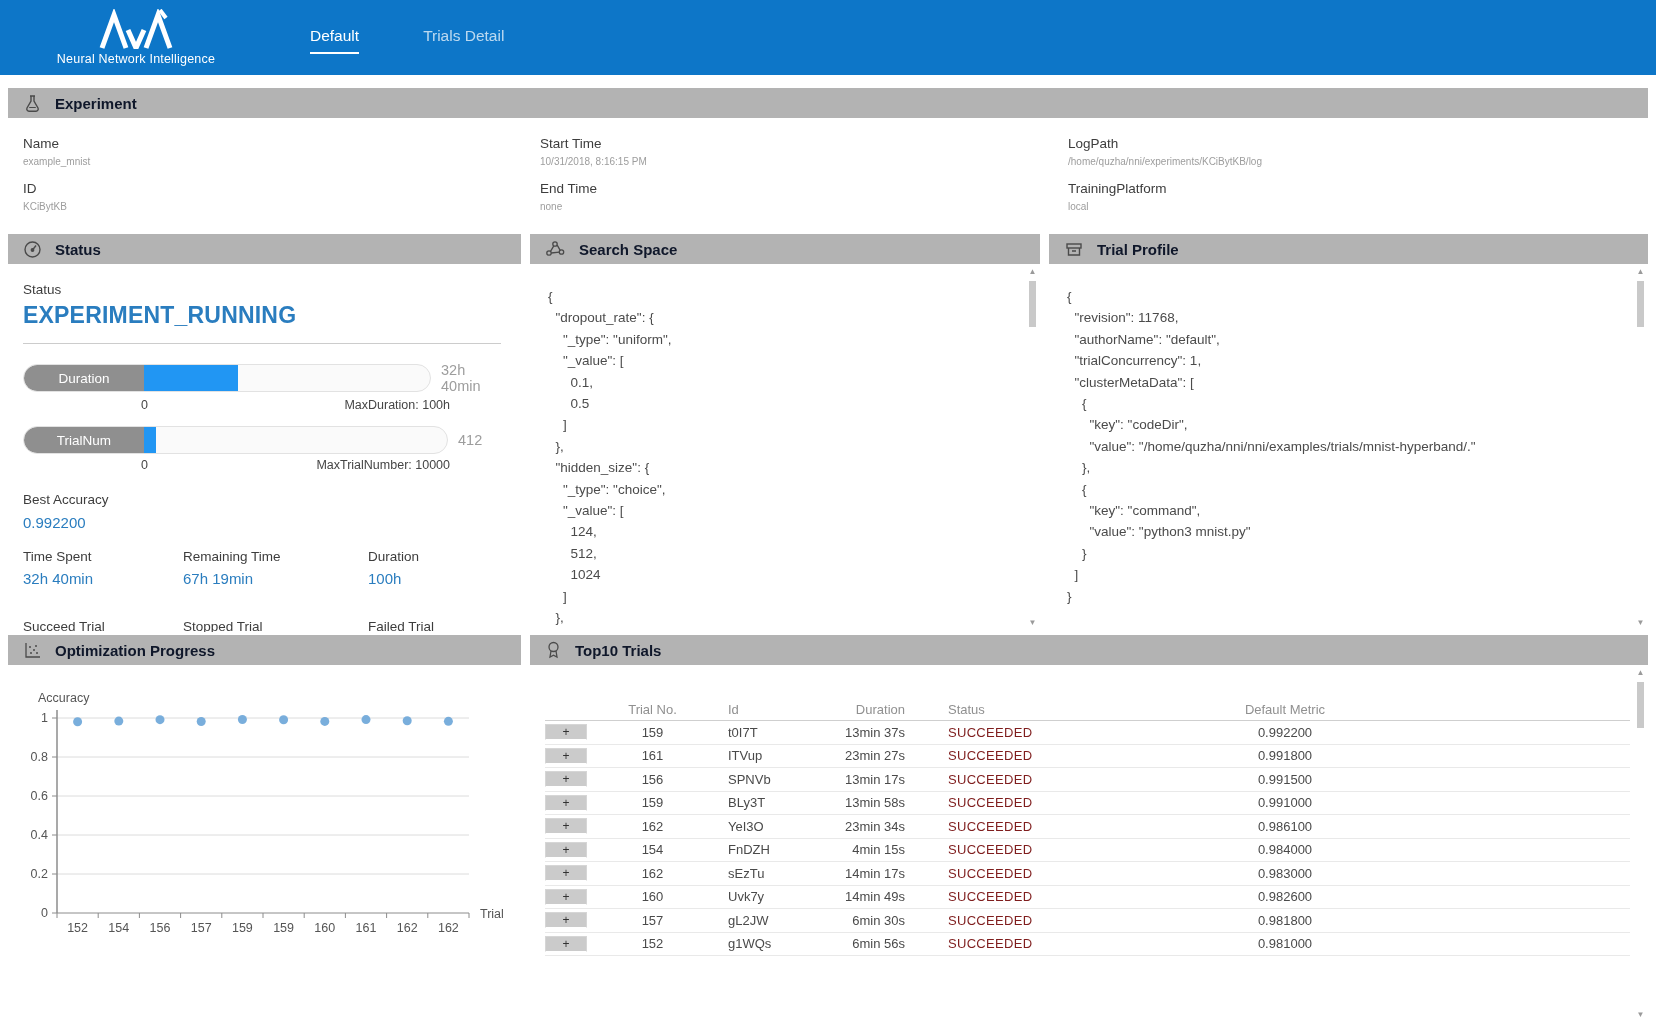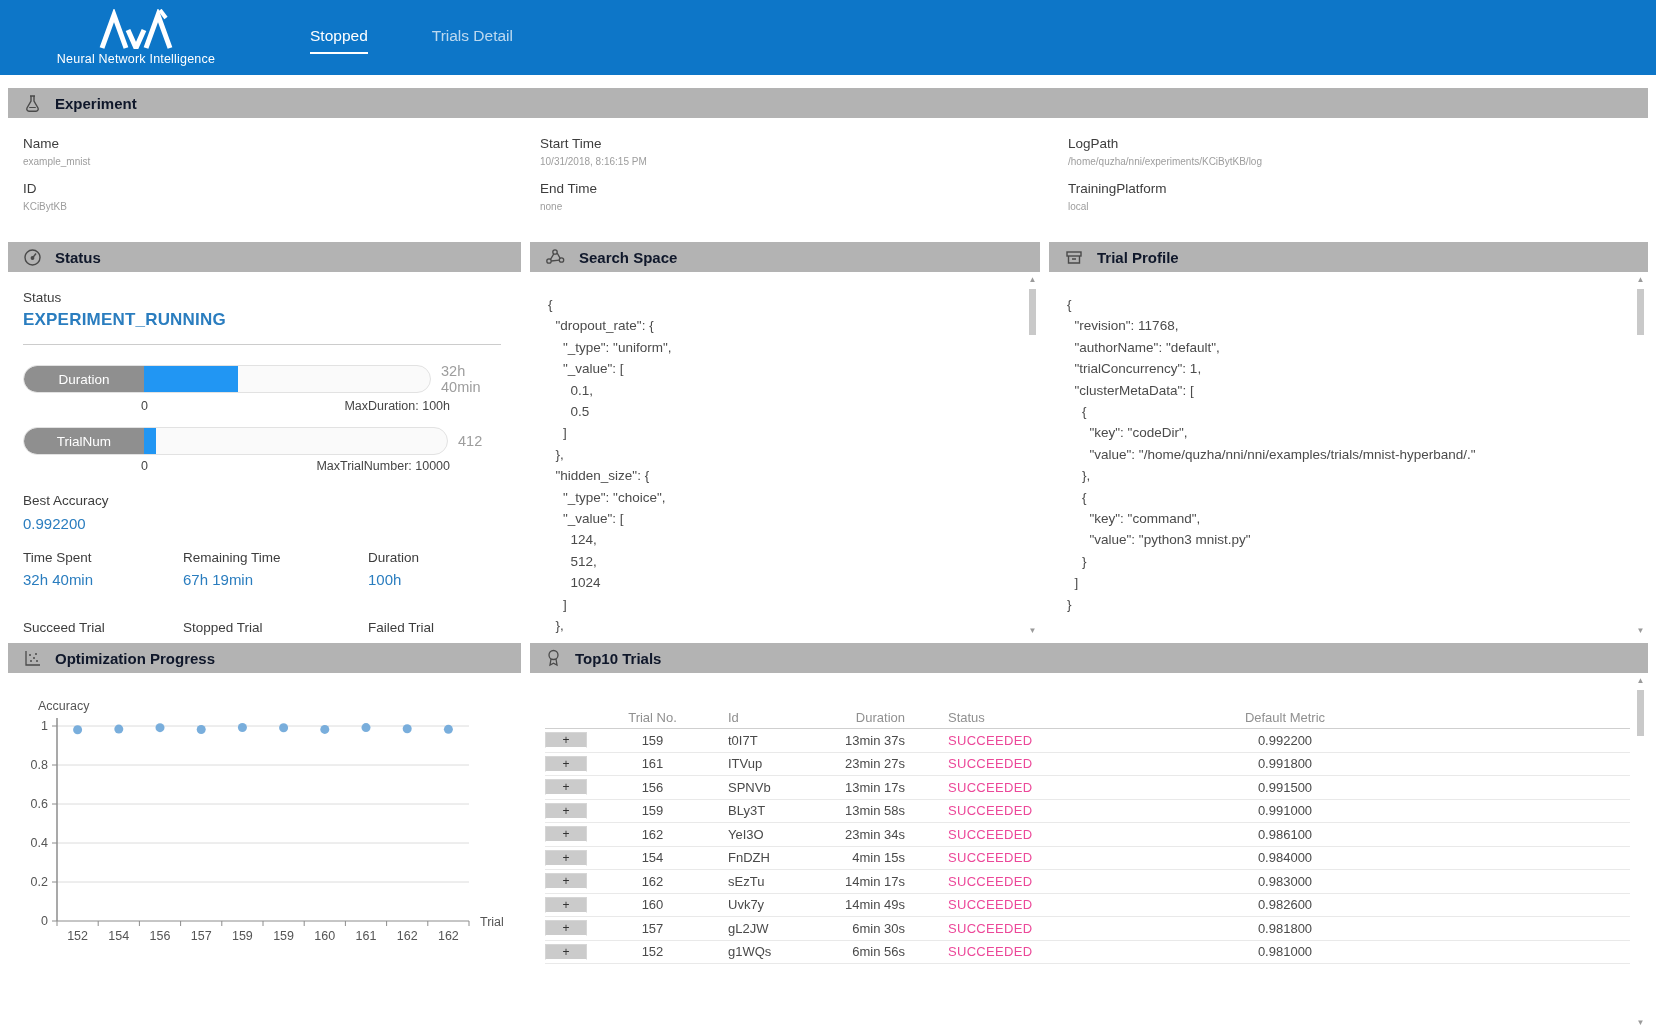--- a/index.html
+++ b/index.html
@@ -23,34 +23,34 @@
                 gap:13px; padding-left:15px; }
   .panel-head .ptitle { font-size:15px; font-weight:700; color:#0f172a; }
   .panel-head svg { display:block; }
 
   .experiment-panel { margin:13px 8px 0; }
   .exp-body { padding:12px 15px 10px; display:grid; grid-template-columns:517px 528px 1fr; }
   .field { margin-bottom:2px; }
   .f-label { font-size:13.5px; color:#3d3d3d; padding:6px 0 5px; }
   .f-value { font-size:10px; color:#9d9d9d; padding:0 0 6px; }
 
-  .row2, .row3 { display:flex; gap:9px; margin:12px 8px 0; }
+  .row2, .row3 { display:flex; gap:9px; margin:4px 8px 0; }
   .row2 .panel { height:398px; overflow:hidden; }
   .status-panel { width:513px; }
   .search-panel { width:510px; }
   .profile-panel { flex:1; }
   .row3 { margin-top:3px; }
   .row3 .panel { height:389px; overflow:hidden; }
   .opt-panel { width:513px; }
   .top10-panel { flex:1; }
 
   
   .status-body { padding:18px 15px 0; }
   .st-label { font-size:13.5px; color:#3d3d3d; }
-  .st-value { font-size:17px; font-weight:700; color:#2a7dbf; margin-top:5px; letter-spacing:.2px; }
+  .st-value { font-size:23px; font-weight:700; color:#2a7dbf; margin-top:5px; letter-spacing:.2px; }
   .st-divider { height:1px; background:#ccc; margin:14px 0 18px; width:478px; }
 
   .bar-block { margin-bottom:14px; }
   .bar-row { display:flex; align-items:center; }
   .bar-track { width:425px; height:28px; border:1px solid #e2e2e2; border-radius:15px;
                background:#fafafa; display:flex; overflow:hidden; }
   .bar-pill { width:120px; background:#8f8f8f; color:#fff; font-size:13.5px;
               display:flex; align-items:center; justify-content:center;
               border-radius:15px 0 0 15px; }
   .bar-zone { flex:1; position:relative; }
@@ -89,42 +89,42 @@
              font-size:13px; color:#4a4a4a; }
   .t10-head { color:#909090; border-bottom:1px solid #cfcfcf; height:22px; }
   .c-no { text-align:center; }
   .c-id { padding-left:13px; }
   .c-dur { text-align:right; padding-right:5px; }
   .c-status { padding-left:38px; }
   .c-metric { text-align:center; }
   .c-exp-btn { width:42px; height:100%; background:#cbcbcb; border:1px solid #d6d6d6;
                border-bottom-color:#fff; color:#333; font-size:12px; display:flex;
                align-items:center; justify-content:center; cursor:pointer; }
-  .succeeded { color:#ec4899; letter-spacing:.3px; }
+  .succeeded { color:#7f1d1d; letter-spacing:.3px; }
 </style>
 </head>
 <body>
 
 <header class="topbar">
   <div class="brand">
     <span>
       <svg width="76" height="40" viewBox="0 0 76 40">
         <g stroke="#fff" stroke-width="5" fill="none">
           <path d="M4 39 L16 6 L28 39"></path>
           <path d="M30 21 L38 39 L46 21"></path>
           <path d="M48 39 L60 6 L72 39"></path>
         </g>
         <path d="M62 1 L68 9" stroke="#fff" stroke-width="4" fill="none"></path>
       </svg>
     </span>
     <div class="brand-text">Neural Network Intelligence</div>
   </div>
   <nav class="tabs">
     <div class="tab active">
-      <span>Stopped</span>
+      <span>Default</span>
       <div class="underline"></div>
     </div>
     <div class="tab">
       <span>Trials Detail</span>
       <div class="underline"></div>
     </div>
   </nav>
 </header>
 
 <section class="panel experiment-panel">

